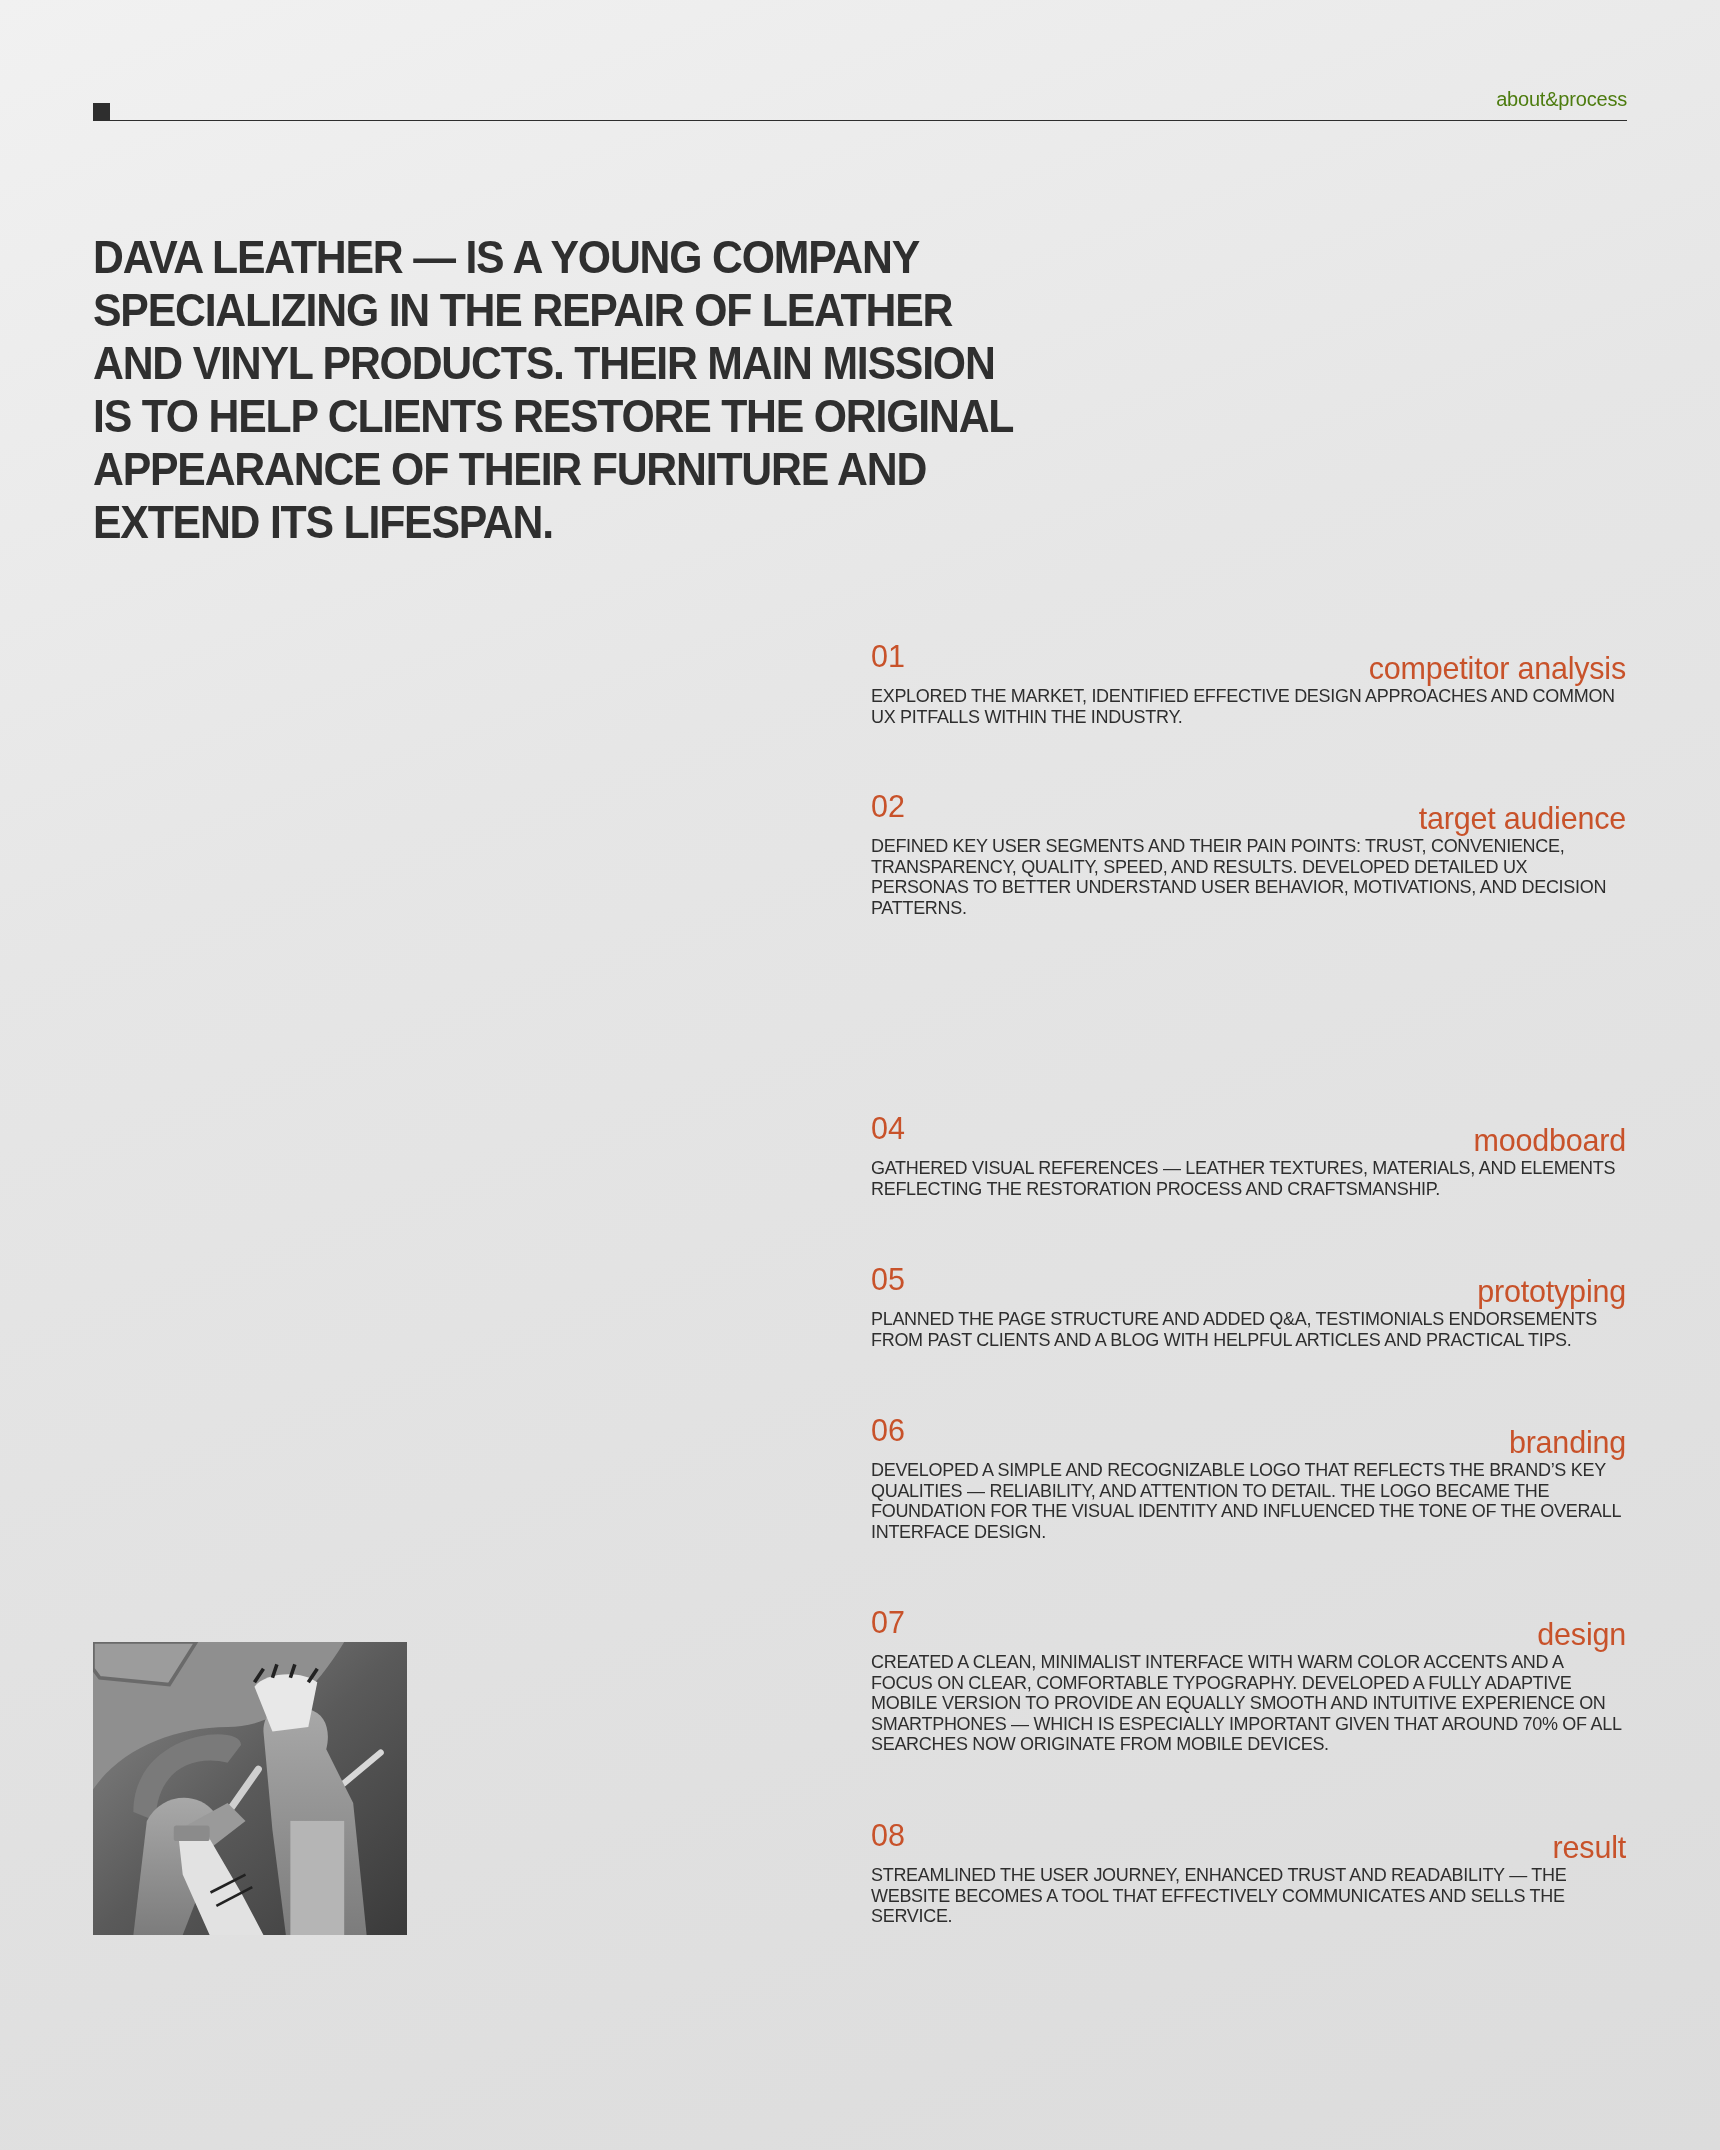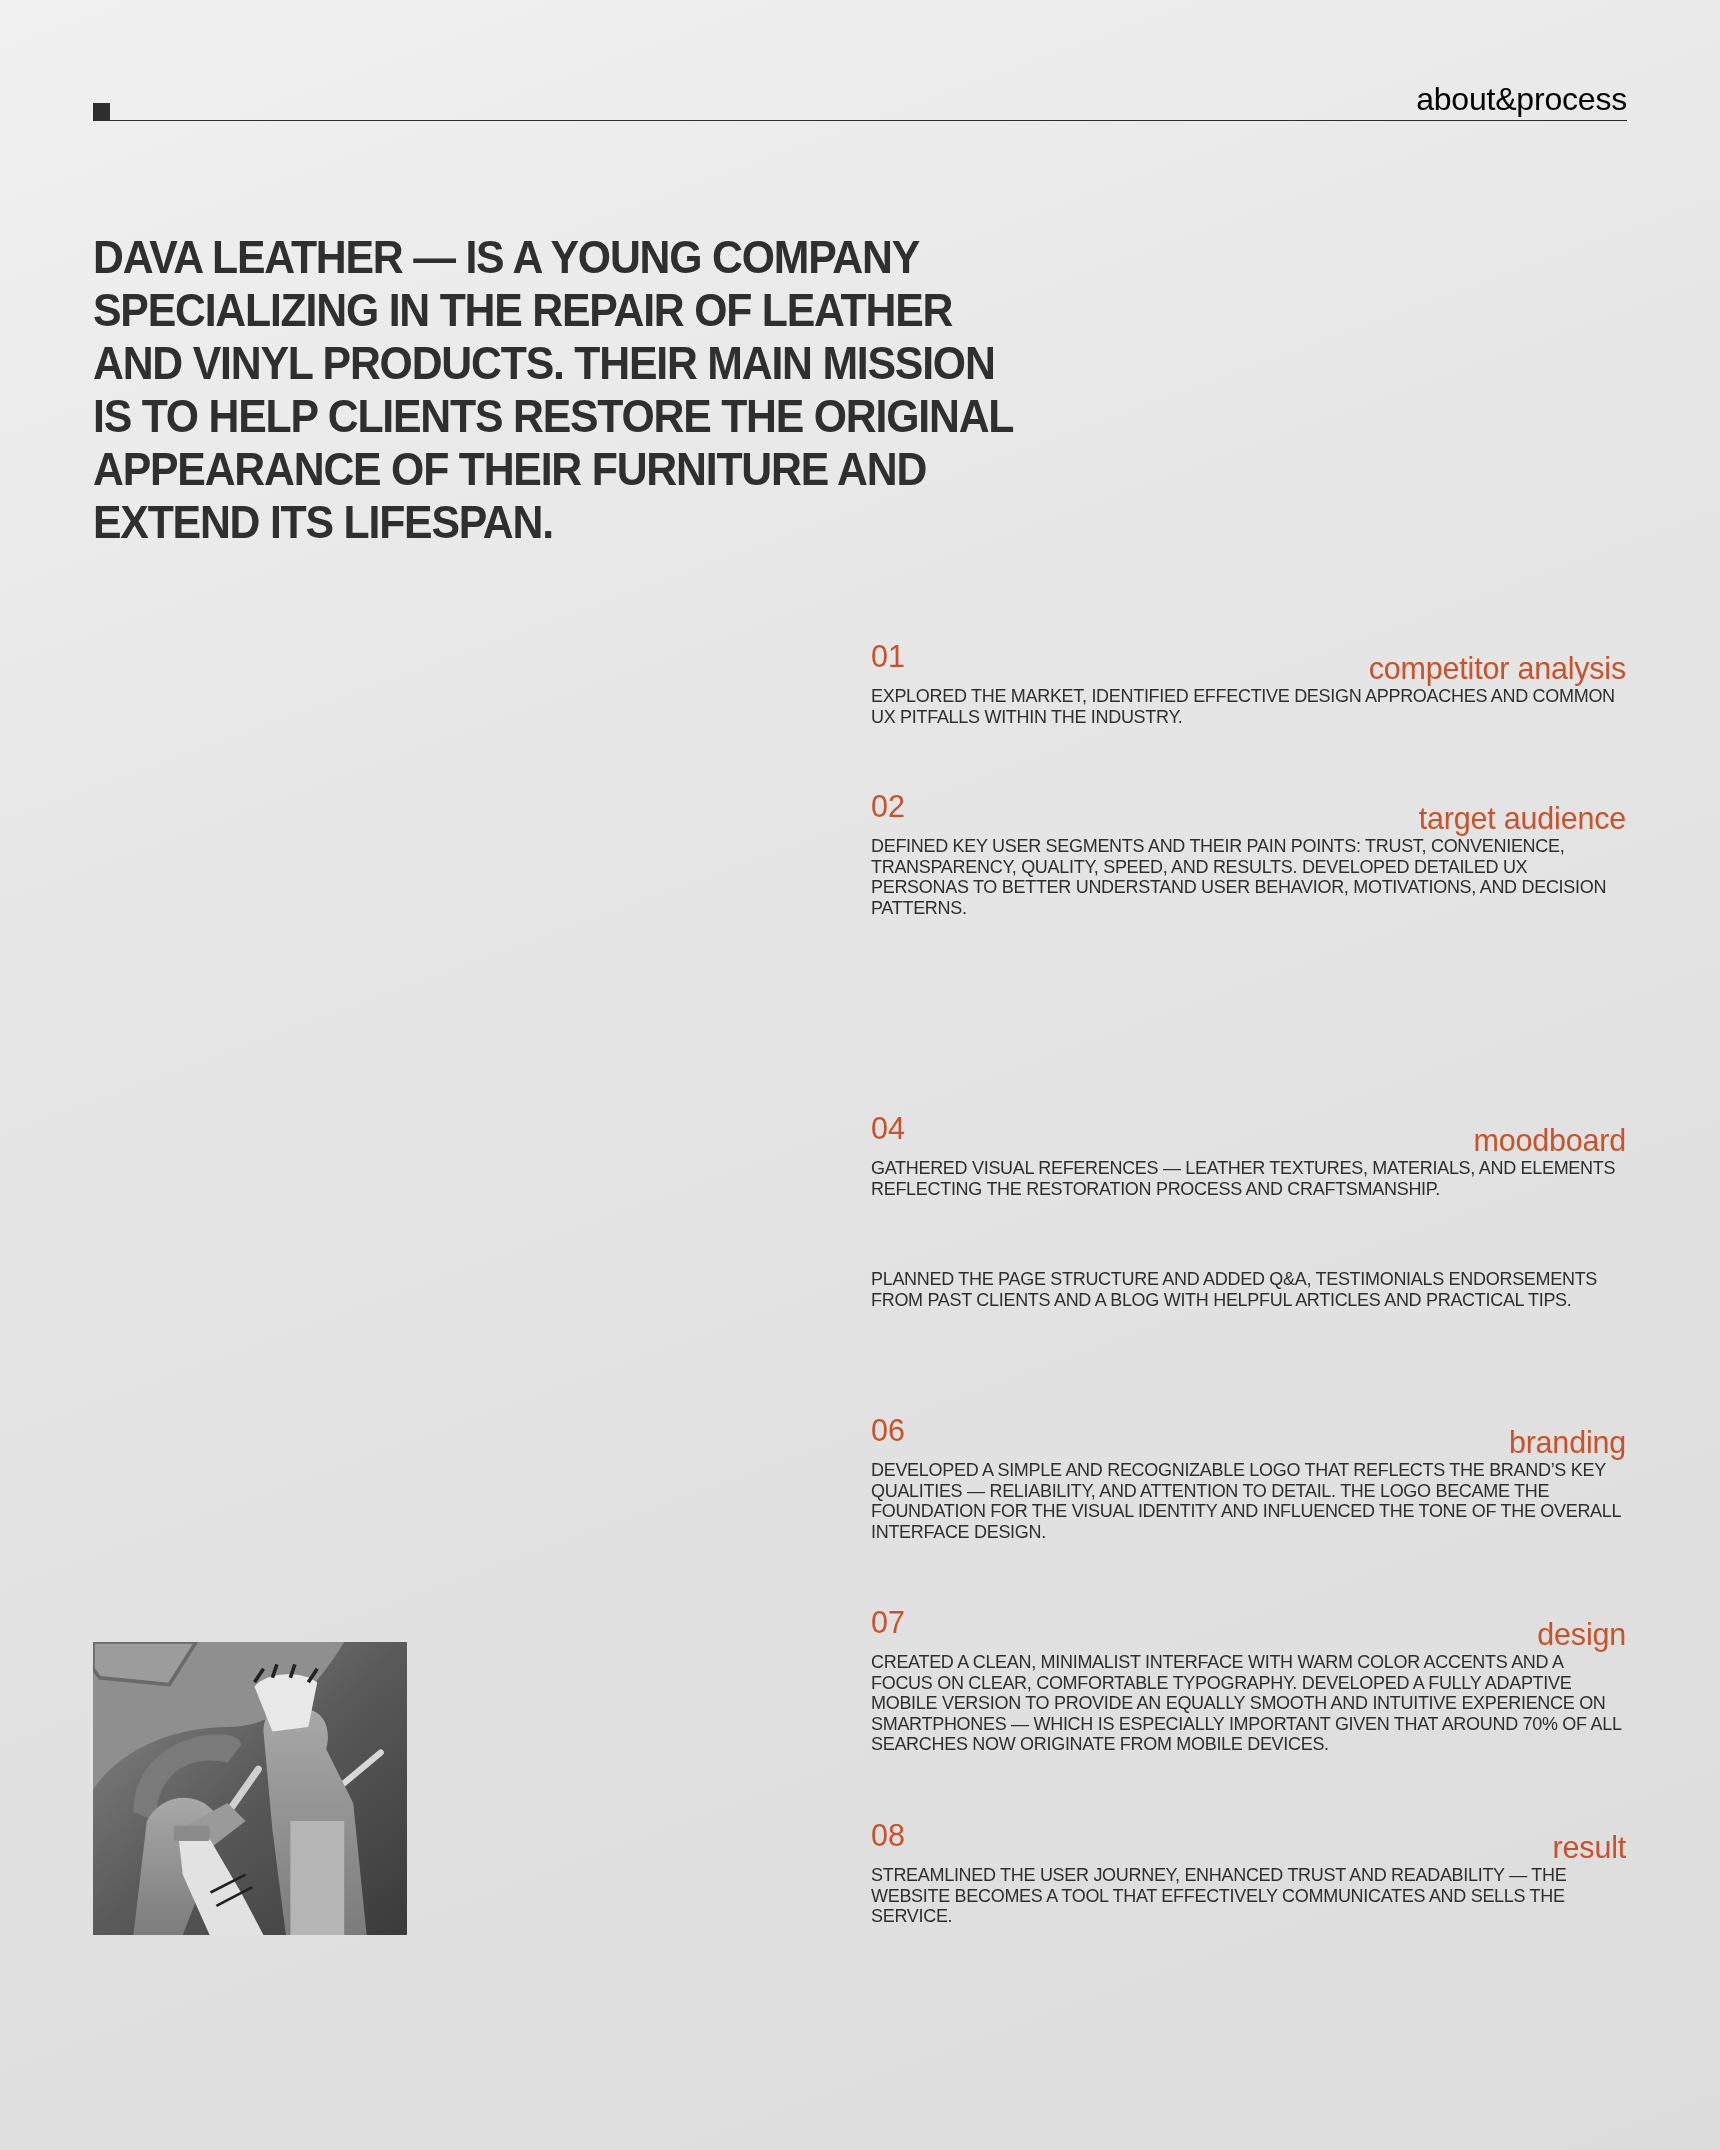--- a/index.html
+++ b/index.html
@@ -7,21 +7,21 @@
     width: 1721px; height: 2151px; position: relative; overflow: hidden;
     background: linear-gradient(160deg, #f1f1f1 0%, #e6e6e6 35%, #e2e2e2 60%, #dcdcdc 100%);
     font-family: "Liberation Sans", sans-serif;
     color: #2e2e2e;
   }
   .header { position: absolute; left: 93px; top: 0; width: 1534px; height: 122px; }
   .header .square { position: absolute; left: 0; top: 103px; width: 17px; height: 17px; background: #2e2e2e; }
   .header .rule { position: absolute; left: 0; top: 120px; width: 100%; height: 1.3px; background: #2e2e2e; }
   .header .section-label {
     position: absolute; right: 0; top: 81px;
-    font-size: 32px; line-height: 36px; font-weight: 400; color: #000000; letter-spacing: -0.2px;
+    font-size: 20px; line-height: 36px; font-weight: 400; color: #4d7c0f; letter-spacing: -0.2px;
   }
   .headline {
     position: absolute; left: 93px; top: 231px; width: 1013px;
     font-size: 46px; line-height: 53px; font-weight: 700; color: #2f2f2f;
     text-transform: uppercase; letter-spacing: -1.3px; margin: 0;
     transform: scaleX(0.93); transform-origin: left top;
   }
   .process { position: absolute; left: 871px; top: 0; width: 755px; height: 1798px; }
   .step { position: absolute; left: 0; width: 100%; }
   .step-head { position: relative; height: 40px; }
@@ -74,20 +74,24 @@
 
   <div class="step" style="top:1108px">
     <div class="step-head">
       <span class="step-num">04</span>
       <span class="step-title">moodboard</span>
     </div>
     <p class="step-body">GATHERED VISUAL REFERENCES — LEATHER TEXTURES, MATERIALS, AND ELEMENTS REFLECTING THE RESTORATION PROCESS AND CRAFTSMANSHIP.</p>
   </div>
 
   <div class="step" style="top:1259px">
+    <div class="step-head">
+      <span class="step-num">05</span>
+      <span class="step-title">prototyping</span>
+    </div>
     <p class="step-body">PLANNED THE PAGE STRUCTURE AND ADDED Q&amp;A, TESTIMONIALS ENDORSEMENTS FROM PAST CLIENTS AND A BLOG WITH HELPFUL ARTICLES AND PRACTICAL TIPS.</p>
   </div>
 
   <div class="step" style="top:1410px">
     <div class="step-head">
       <span class="step-num">06</span>
       <span class="step-title">branding</span>
     </div>
     <p class="step-body">DEVELOPED A SIMPLE AND RECOGNIZABLE LOGO THAT REFLECTS THE BRAND’S KEY QUALITIES — RELIABILITY, AND ATTENTION TO DETAIL. THE LOGO BECAME THE FOUNDATION FOR THE VISUAL IDENTITY AND INFLUENCED THE TONE OF THE OVERALL INTERFACE DESIGN.</p>
   </div>

